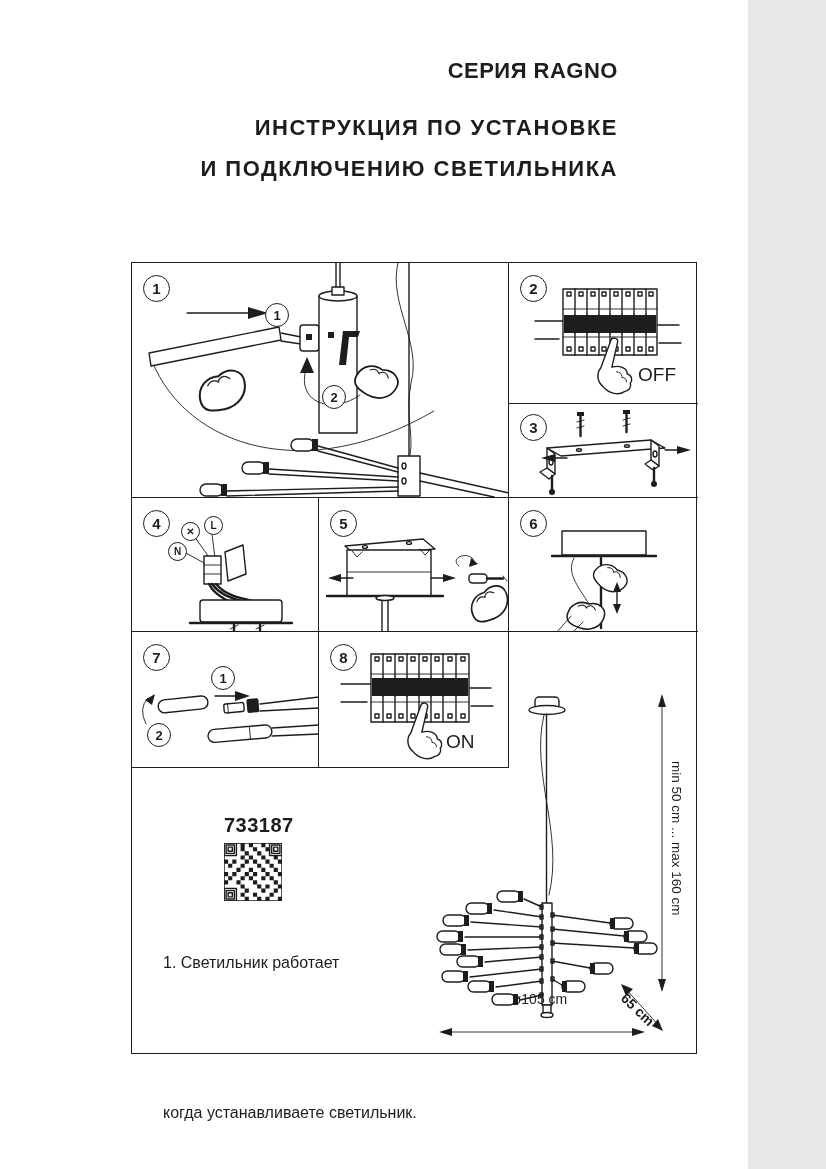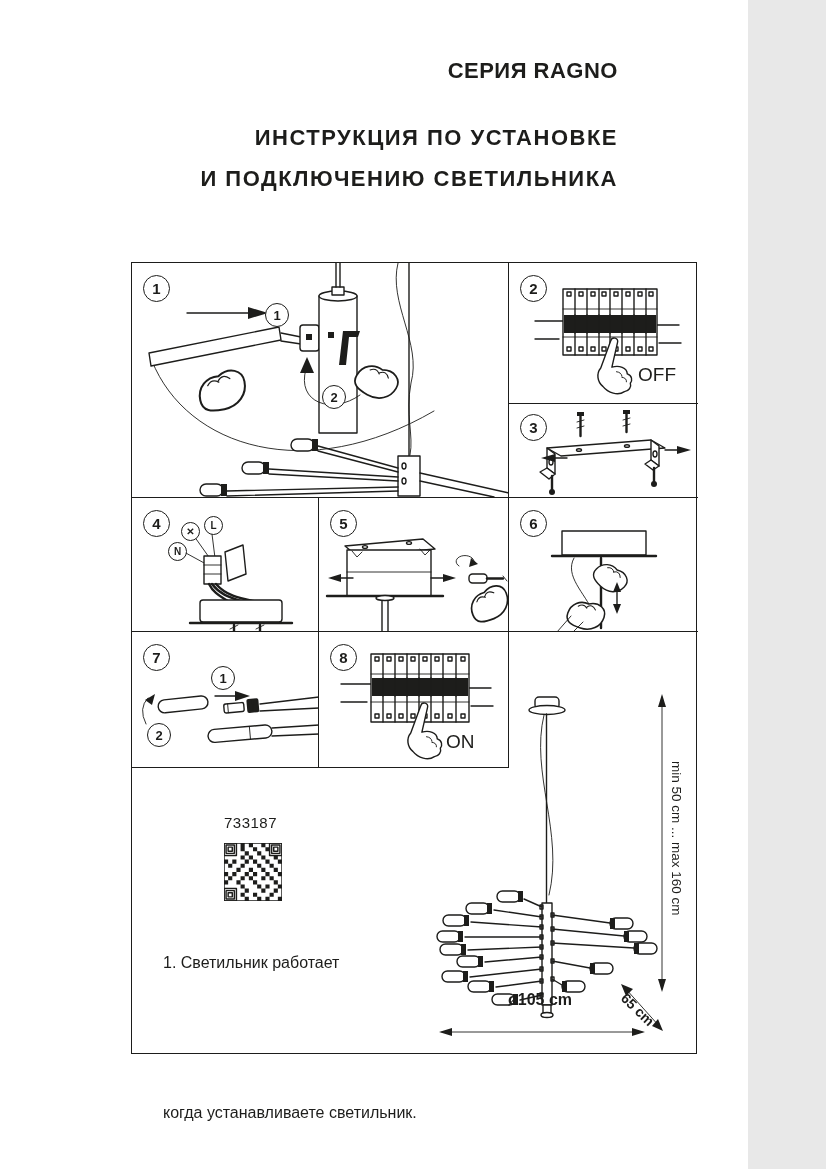--- a/index.html
+++ b/index.html
@@ -1,36 +1,36 @@
 <!DOCTYPE html>
 <html><head>
 <meta charset="utf-8">
 <style>
   html,body{margin:0;padding:0;background:#e8e8e8;}
   .page{position:relative;width:748px;height:1169px;background:#fff;overflow:hidden;
         font-family:"Liberation Sans",sans-serif;color:#1d1d1b;}
   .hdr{position:absolute;top:56px;right:130px;text-align:right;}
   .hdr .l1{font-size:22px;font-weight:700;line-height:30px;letter-spacing:.5px;}
-  .hdr .l2{font-size:22px;font-weight:700;line-height:28px;letter-spacing:1.5px;margin-top:38px;}
+  .hdr .l2{font-size:22px;font-weight:700;line-height:28px;letter-spacing:1.5px;margin-top:28px;}
   .grid{position:absolute;left:131px;top:262px;width:566px;height:792px;
         border:1.7px solid #1d1d1b;box-sizing:border-box;}
   .panel{position:absolute;box-sizing:border-box;border:0 solid #1d1d1b;}
   .br{border-right-width:1.7px;} .bb{border-bottom-width:1.7px;}
   .badge{position:absolute;box-sizing:border-box;border:1.7px solid #1d1d1b;border-radius:50%;
          display:flex;align-items:center;justify-content:center;font-weight:700;background:#fff;}
   .step{width:27px;height:27px;font-size:15px;left:11px;top:12px;}
   .co{width:24px;height:24px;font-size:13px;border-width:1.5px;}
   .tiny{width:19px;height:19px;font-size:10px;border-width:1.3px;}
   .lbl{position:absolute;font-weight:500;font-size:19px;}
-  .art{position:absolute;left:92px;top:551px;font-size:15px;font-weight:400;letter-spacing:.5px;}
+  .art{position:absolute;left:92px;top:551px;font-size:20px;font-weight:700;letter-spacing:.5px;}
   .notes{position:absolute;left:31px;top:687px;font-size:16px;line-height:25px;white-space:pre-line;}
   .dimh{position:absolute;left:537px;top:498px;height:180px;font-size:13.5px;
         writing-mode:vertical-rl;}
   .dimd{position:absolute;left:368px;top:728px;width:80px;text-align:center;
-        font-size:16px;font-weight:700;}
+        font-size:14px;font-weight:400;}
   .dim65{position:absolute;left:497px;top:727px;font-size:14px;font-weight:700;
          transform:rotate(44deg);transform-origin:0 0;}
   svg{position:absolute;left:0;top:0;}
   svg *{stroke:#1d1d1b;fill:none;stroke-width:1.4;stroke-linecap:round;stroke-linejoin:round;}
   svg .f{fill:#1d1d1b;stroke:none;} svg .w{fill:#fff;} svg .t2{stroke-width:2.4;} svg .t0{stroke-width:.9;}
 </style>
 </head>
 <body>
 
 <div class="page">

